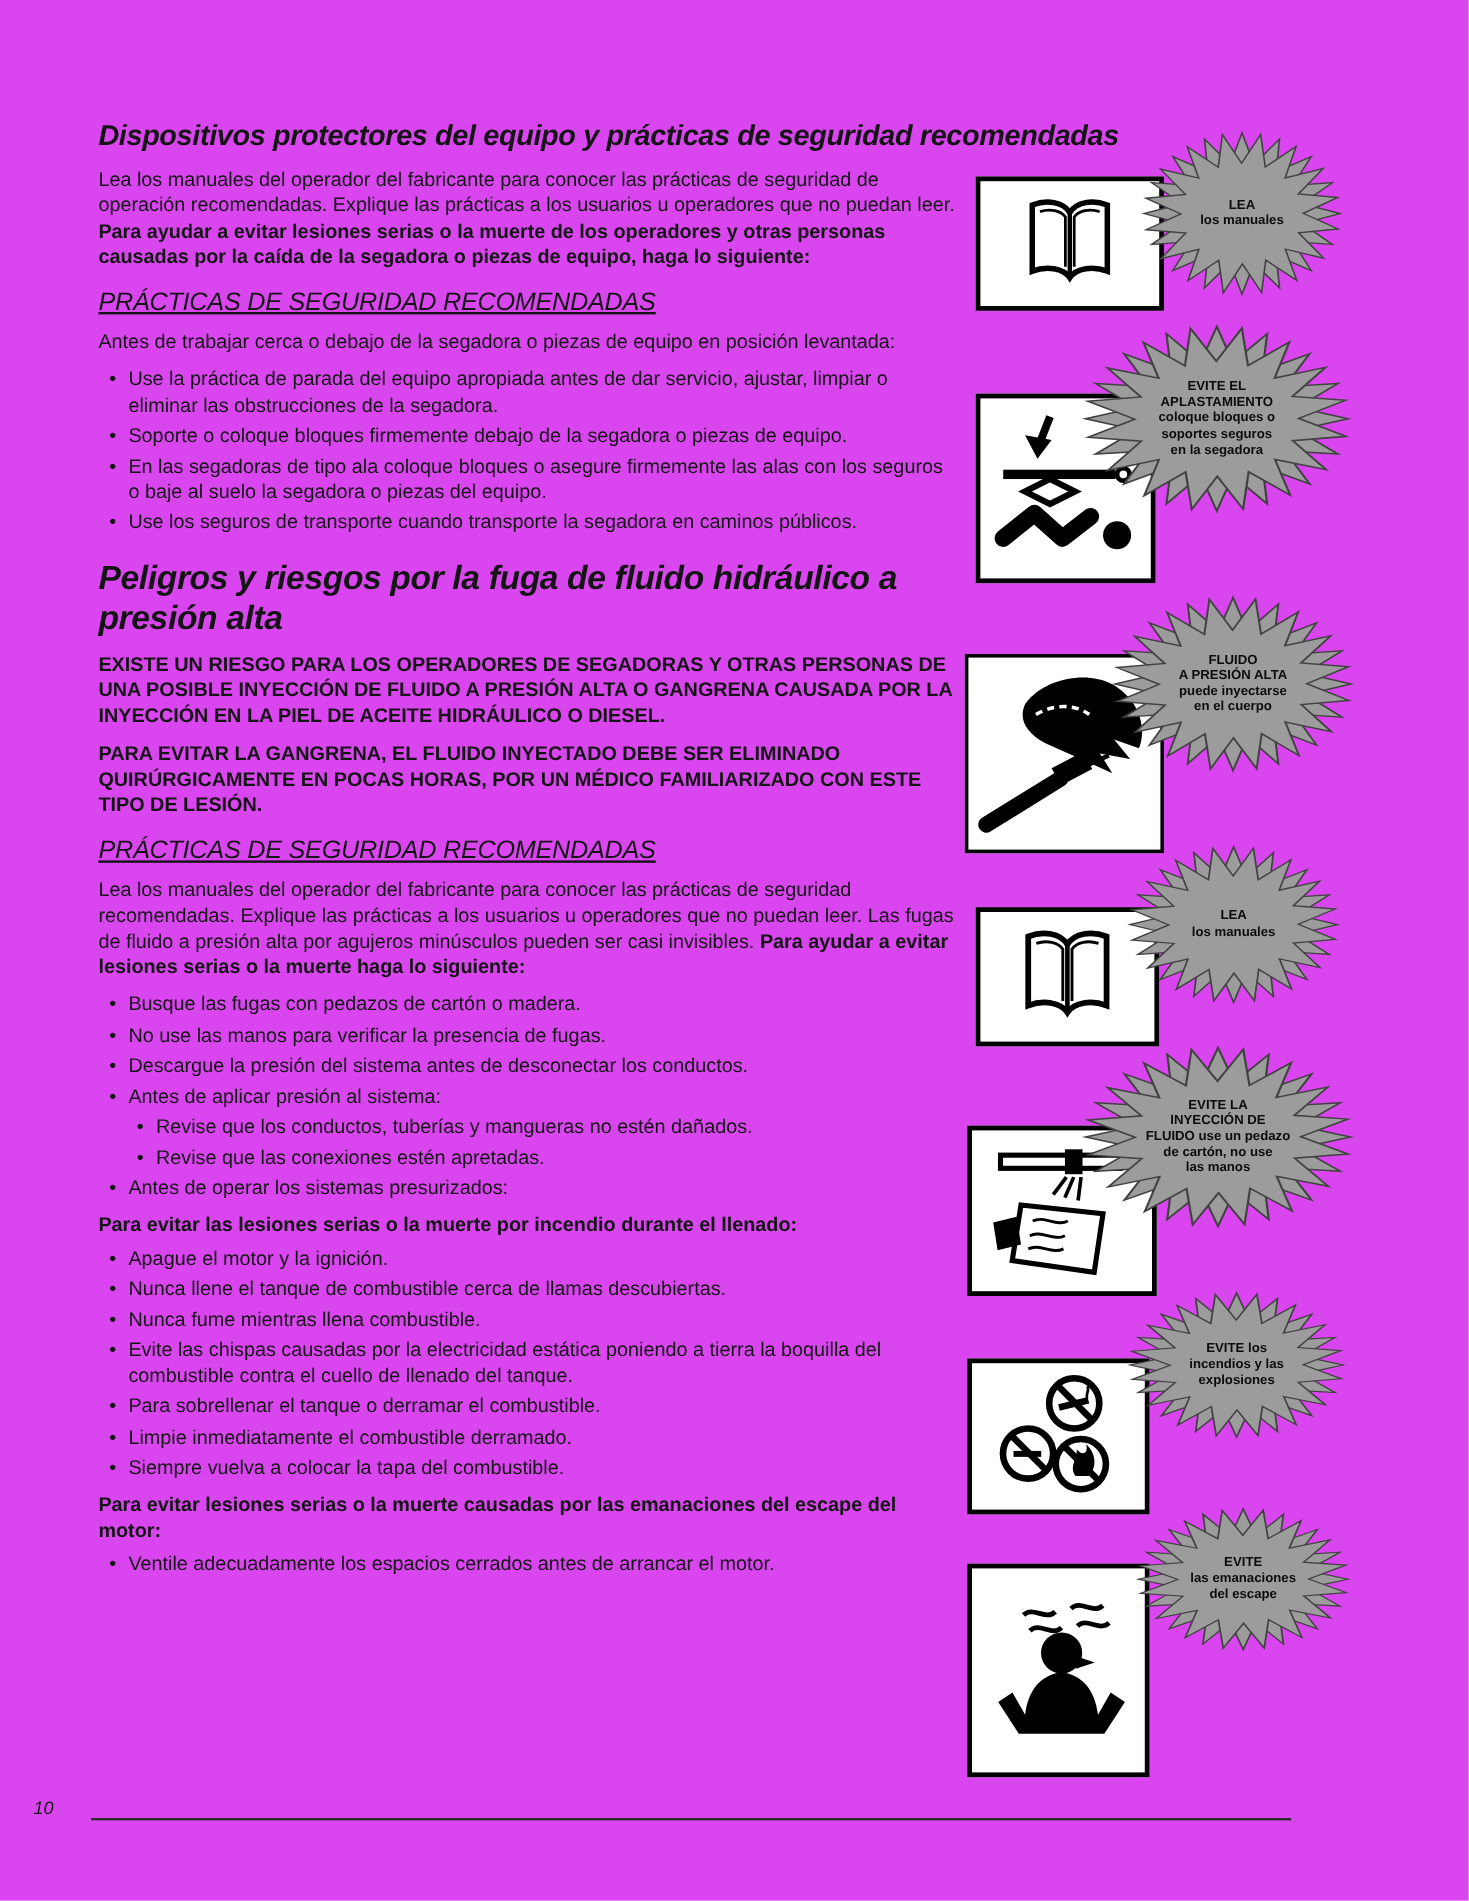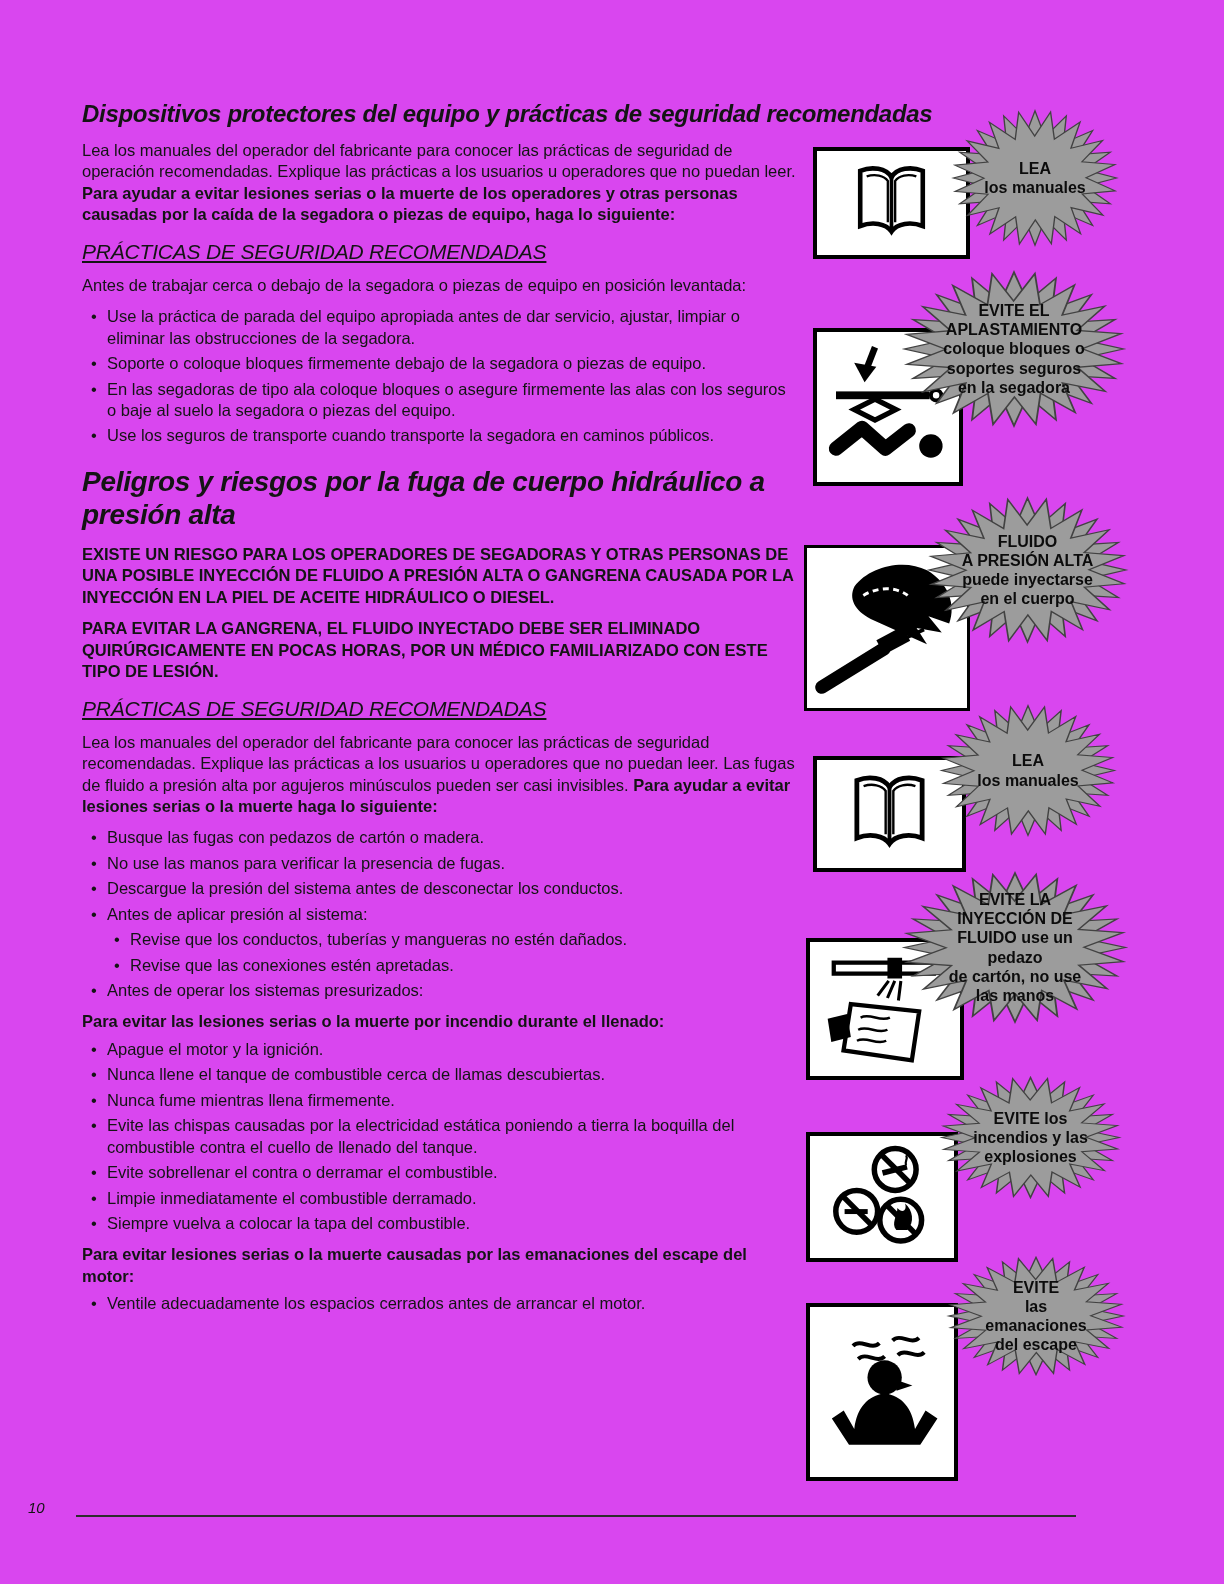--- a/index.html
+++ b/index.html
@@ -50,21 +50,21 @@
   }
   .fig-icon { width:100%; height:100%; display:block; }
 
   .burst { position:absolute; z-index:3; }
   .burst-star {
     position:absolute; inset:0; width:100%; height:100%;
     fill:#9c9c9c; stroke:#424242; stroke-width:0.8;
   }
   .burst-text {
     position:absolute; inset:0; display:flex; align-items:center; justify-content:center;
-    text-align:center; font-size:16px; font-weight:bold; line-height:1.2;
+    text-align:center; font-size:11px; font-weight:bold; line-height:1.2;
     white-space:pre-line; color:#0c0c0c; padding:16%;
   }
 
   
   .footer-pageno { position:absolute; left:28px; top:1499px; font-size:15px;font-style:italic; }
   .footer-rule { position:absolute; left:76px; top:1515px; width:1000px; height:2px; background:#2d2d2d; }
 </style>
 </head>
 <body>
 
@@ -145,21 +145,21 @@
 
     <p class="body">Antes de trabajar cerca o debajo de la segadora o piezas de equipo en posición levantada:</p>
 
     <ul class="blist">
       <li>Use la práctica de parada del equipo apropiada antes de dar servicio, ajustar, limpiar o eliminar las obstrucciones de la segadora.</li>
       <li>Soporte o coloque bloques firmemente debajo de la segadora o piezas de equipo.</li>
       <li>En las segadoras de tipo ala coloque bloques o asegure firmemente las alas con los seguros o baje al suelo la segadora o piezas del equipo.</li>
       <li>Use los seguros de transporte cuando transporte la segadora en caminos públicos.</li>
     </ul>
 
-    <div class="title-xl">Peligros y riesgos por la fuga de cuerpo hidráulico a presión alta</div>
+    <div class="title-xl">Peligros y riesgos por la fuga de fluido hidráulico a presión alta</div>
 
     <p class="body bold">EXISTE UN RIESGO PARA LOS OPERADORES DE SEGADORAS Y OTRAS PERSONAS DE UNA POSIBLE INYECCIÓN DE FLUIDO A PRESIÓN ALTA O GANGRENA CAUSADA POR LA INYECCIÓN EN LA PIEL DE ACEITE HIDRÁULICO O DIESEL.</p>
     <p class="body bold">PARA EVITAR LA GANGRENA, EL FLUIDO INYECTADO DEBE SER ELIMINADO QUIRÚRGICAMENTE EN POCAS HORAS, POR UN MÉDICO FAMILIARIZADO CON ESTE TIPO DE LESIÓN.</p>
 
     <div class="h-underline">PRÁCTICAS DE SEGURIDAD RECOMENDADAS</div>
 
     <p class="body"><span>Lea los manuales del operador del fabricante para conocer las prácticas de seguridad recomendadas. Explique las prácticas a los usuarios u operadores que no puedan leer. Las fugas de fluido a presión alta por agujeros minúsculos pueden ser casi invisibles. </span><b>Para ayudar a evitar lesiones serias o la muerte haga lo siguiente:</b></p>
 
     <ul class="blist">
       <li>Busque las fugas con pedazos de cartón o madera.</li>
@@ -176,23 +176,23 @@
         <span>Antes de operar los sistemas presurizados:</span>
       </li>
     </ul>
 
 
     <p class="body bold tight">Para evitar las lesiones serias o la muerte por incendio durante el llenado:</p>
 
     <ul class="blist">
       <li>Apague el motor y la ignición.</li>
       <li>Nunca llene el tanque de combustible cerca de llamas descubiertas.</li>
-      <li>Nunca fume mientras llena firmemente.</li>
+      <li>Nunca fume mientras llena combustible.</li>
       <li>Evite las chispas causadas por la electricidad estática poniendo a tierra la boquilla del combustible contra el cuello de llenado del tanque.</li>
-      <li>Evite sobrellenar el contra o derramar el combustible.</li>
+      <li>Para sobrellenar el tanque o derramar el combustible.</li>
       <li>Limpie inmediatamente el combustible derramado.</li>
       <li>Siempre vuelva a colocar la tapa del combustible.</li>
     </ul>
 
     <p class="body bold tight">Para evitar lesiones serias o la muerte causadas por las emanaciones del escape del motor:</p>
 
     <ul class="blist">
       <li>Ventile adecuadamente los espacios cerrados antes de arrancar el motor.</li>
     </ul>
 

